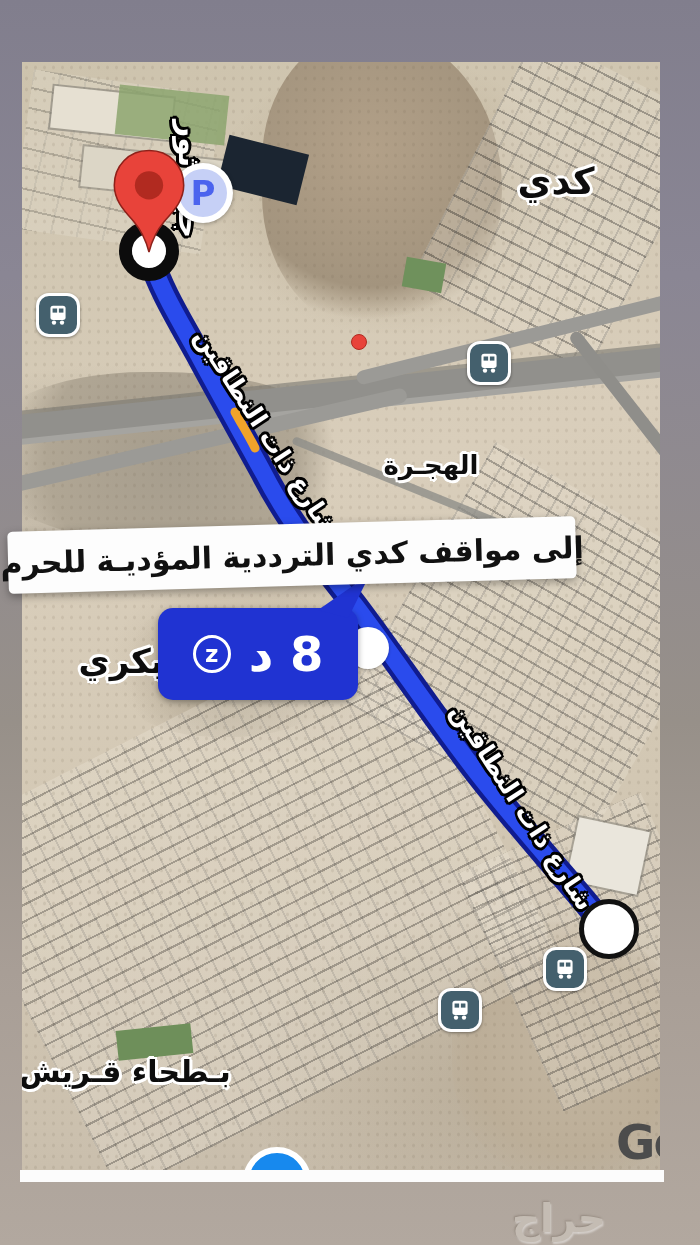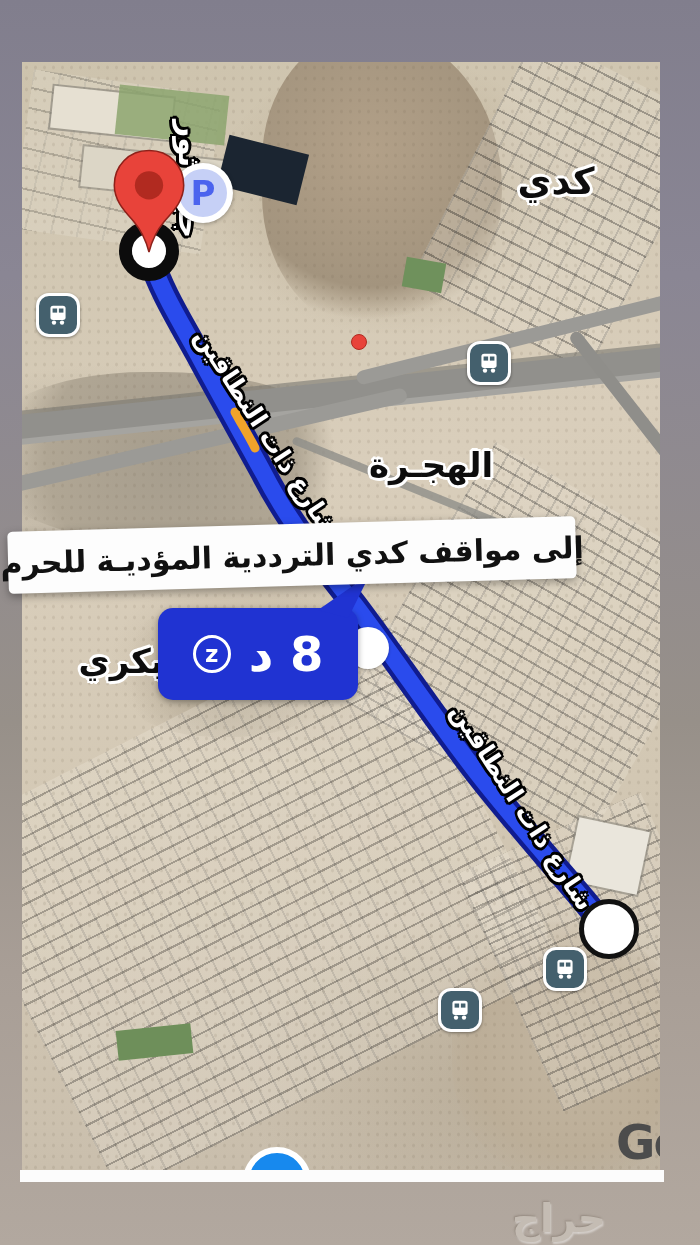--- a/index.html
+++ b/index.html
@@ -127,22 +127,23 @@
     <path d="M127,192 C140,232 160,262 176,292 C192,322 220,372 242,412 C265,457 300,502 332,542 C370,592 410,652 450,704 C485,750 540,812 565,842 L587,869" fill="none" stroke="#2a4bed" stroke-width="17" stroke-linecap="round" stroke-linejoin="round"></path>
     <path d="M213,350 C220,363 227,374 233,386" fill="none" stroke="#f0a32a" stroke-width="9" stroke-linecap="round"></path>
   </svg>
 
   <div class="abs route-label halo-black" style="left:244px;top:370px;">شارع ذات النطاقين</div>
   <div class="abs route-label halo-black" style="left:500px;top:745px;">شارع ذات النطاقين</div>
 
   <div id="jabal-label" class="abs halo-black">جبل ثور</div>
 
   <div class="abs district halo-white" style="left:534px;top:119px;font-size:37px;">كدي</div>
-  <div class="abs district halo-white" style="left:409px;top:403px;font-size:34px;">الهجـرة</div>
+  <div class="abs district halo-white" style="left:409px;top:403px;font-size:26px;">الهجـرة</div>
   <div class="abs district halo-white" style="left:99px;top:599px;font-size:34px;">بكري</div>
+  <div class="abs district halo-white" style="left:103px;top:1009px;font-size:30px;">بـطحاء قـريش</div>
 
   <div class="abs busstop" style="left:14px;top:231px;">
     <svg width="26" height="26" viewBox="0 0 24 24">
         <rect x="5" y="3.5" width="14" height="13" rx="2.5" fill="#fff"></rect>
         <rect x="7" y="6" width="4.2" height="3.8" fill="#44606d"></rect>
         <rect x="12.8" y="6" width="4.2" height="3.8" fill="#44606d"></rect>
         <circle cx="8.3" cy="19" r="2" fill="#fff"></circle>
         <circle cx="15.7" cy="19" r="2" fill="#fff"></circle>
       </svg>
   </div>

